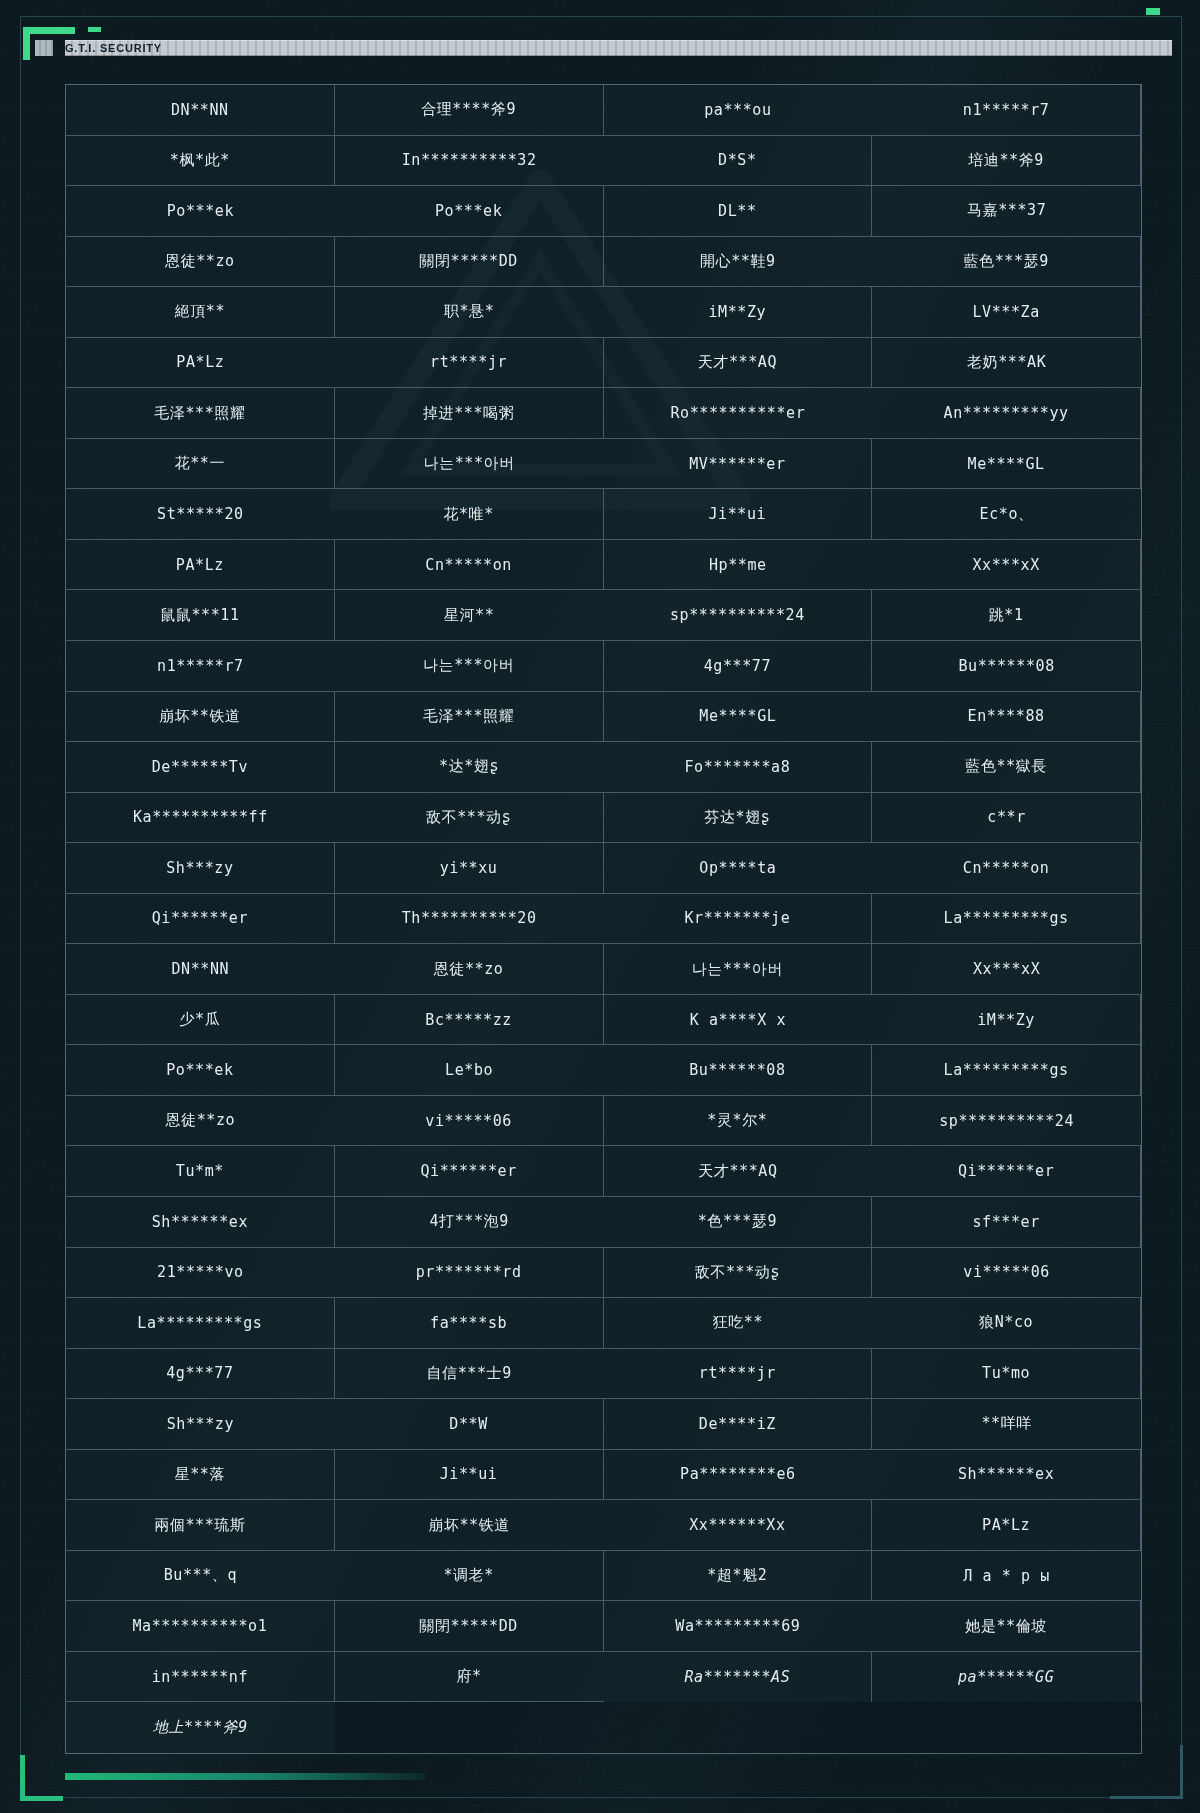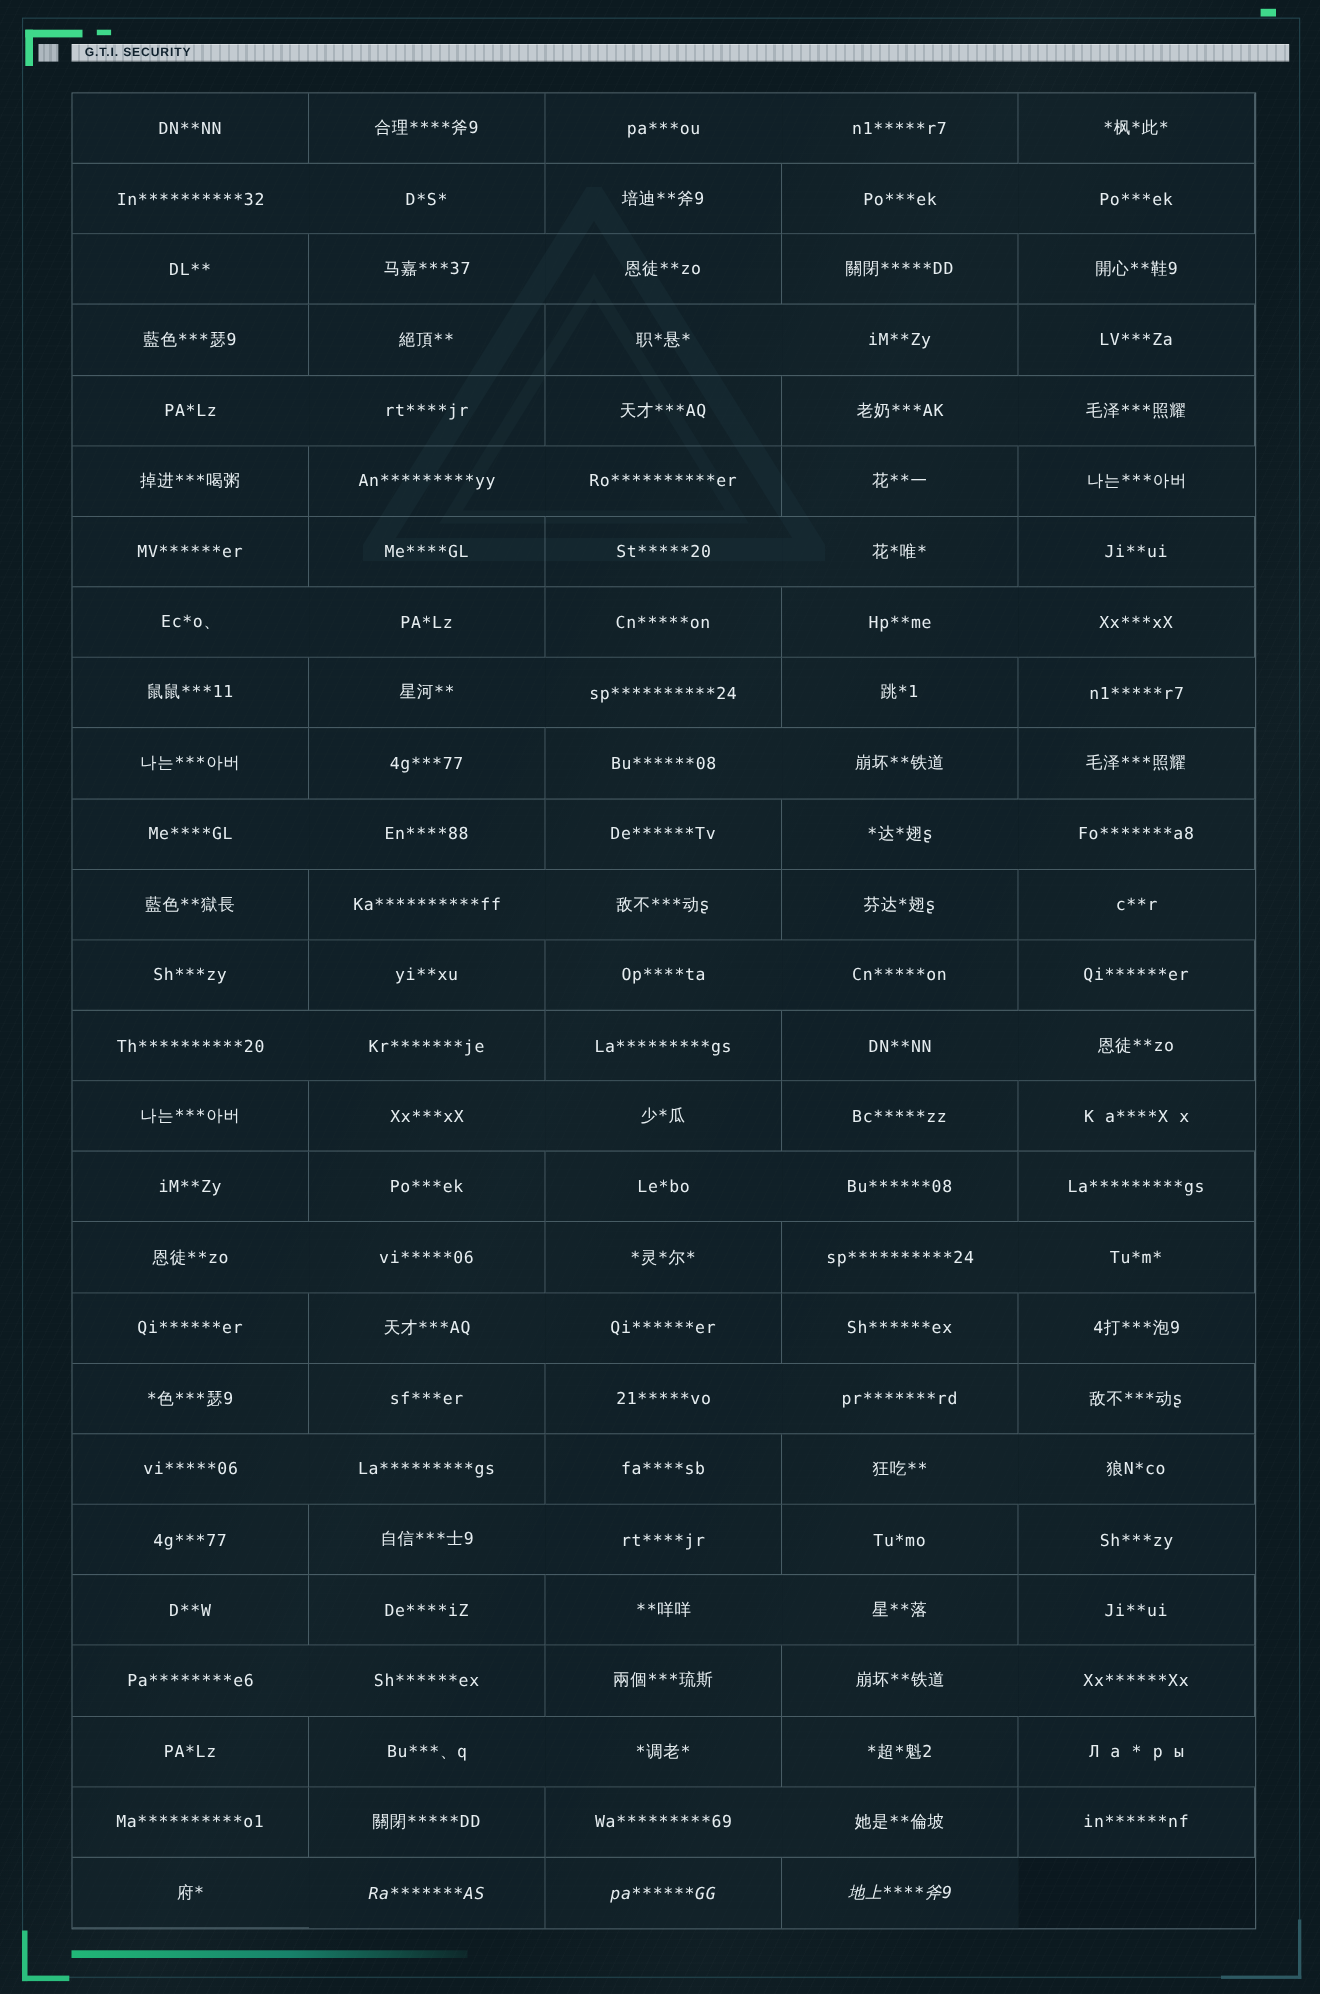--- a/index.html
+++ b/index.html
@@ -44,27 +44,27 @@
     background:repeating-linear-gradient(90deg,#aeb8bf 0 4px,#98a3aa 4px 6px);
   }
   .header-bar{
     position:absolute;left:65px;top:40px;width:1107px;height:16px;
     background:repeating-linear-gradient(90deg,#c3cbd1 0 6px,#a9b3ba 6px 8px);
     box-shadow:inset 0 1px 0 rgba(255,255,255,0.4), inset 0 -1px 0 rgba(0,0,0,0.25);
     display:flex;align-items:center;
   }
   .header-title{
     font-family:"Liberation Sans",sans-serif;font-weight:bold;
-    font-size:11px;letter-spacing:0.8px;color:#10222e;padding-left:12px;
+    font-size:11px;letter-spacing:0.8px;color:#10222e;padding-left:0;
     text-transform:uppercase;
   }
   
   .table{
     position:absolute;left:65px;top:84px;width:1075px;height:1668px;
-    display:grid;grid-template-columns:1fr 1fr 1fr 1fr 1fr;grid-auto-rows:1fr;
+    display:grid;grid-template-columns:1fr 1fr 1fr 1fr;grid-auto-rows:1fr;
     border:1px solid rgba(148,173,183,0.55);
     background:rgba(10,22,28,0.2);
   }
   .cell{
     display:flex;align-items:center;justify-content:center;
     border-bottom:1px solid rgba(148,173,183,0.42);
     border-right:1px solid rgba(148,173,183,0.42);
     background:rgba(22,40,48,0.55);
     color:#e6edf0;font-size:15px;letter-spacing:0.6px;
     white-space:nowrap;overflow:hidden;
@@ -119,22 +119,22 @@
     <div class="cell">絕頂**</div>
     <div class="cell">职*悬*</div>
     <div class="cell">iM**Zy</div>
     <div class="cell">LV***Za</div>
     <div class="cell">PA*Lz</div>
     <div class="cell">rt****jr</div>
     <div class="cell">天才***AQ</div>
     <div class="cell">老奶***AK</div>
     <div class="cell">毛泽***照耀</div>
     <div class="cell">掉进***喝粥</div>
+    <div class="cell">Ro**********er</div>
     <div class="cell">An*********yy</div>
-    <div class="cell">Ro**********er</div>
     <div class="cell">花**一</div>
     <div class="cell">나는***아버</div>
     <div class="cell">MV******er</div>
     <div class="cell">Me****GL</div>
     <div class="cell">St*****20</div>
     <div class="cell">花*唯*</div>
     <div class="cell">Ji**ui</div>
     <div class="cell">Ec*o、</div>
     <div class="cell">PA*Lz</div>
     <div class="cell">Cn*****on</div>

